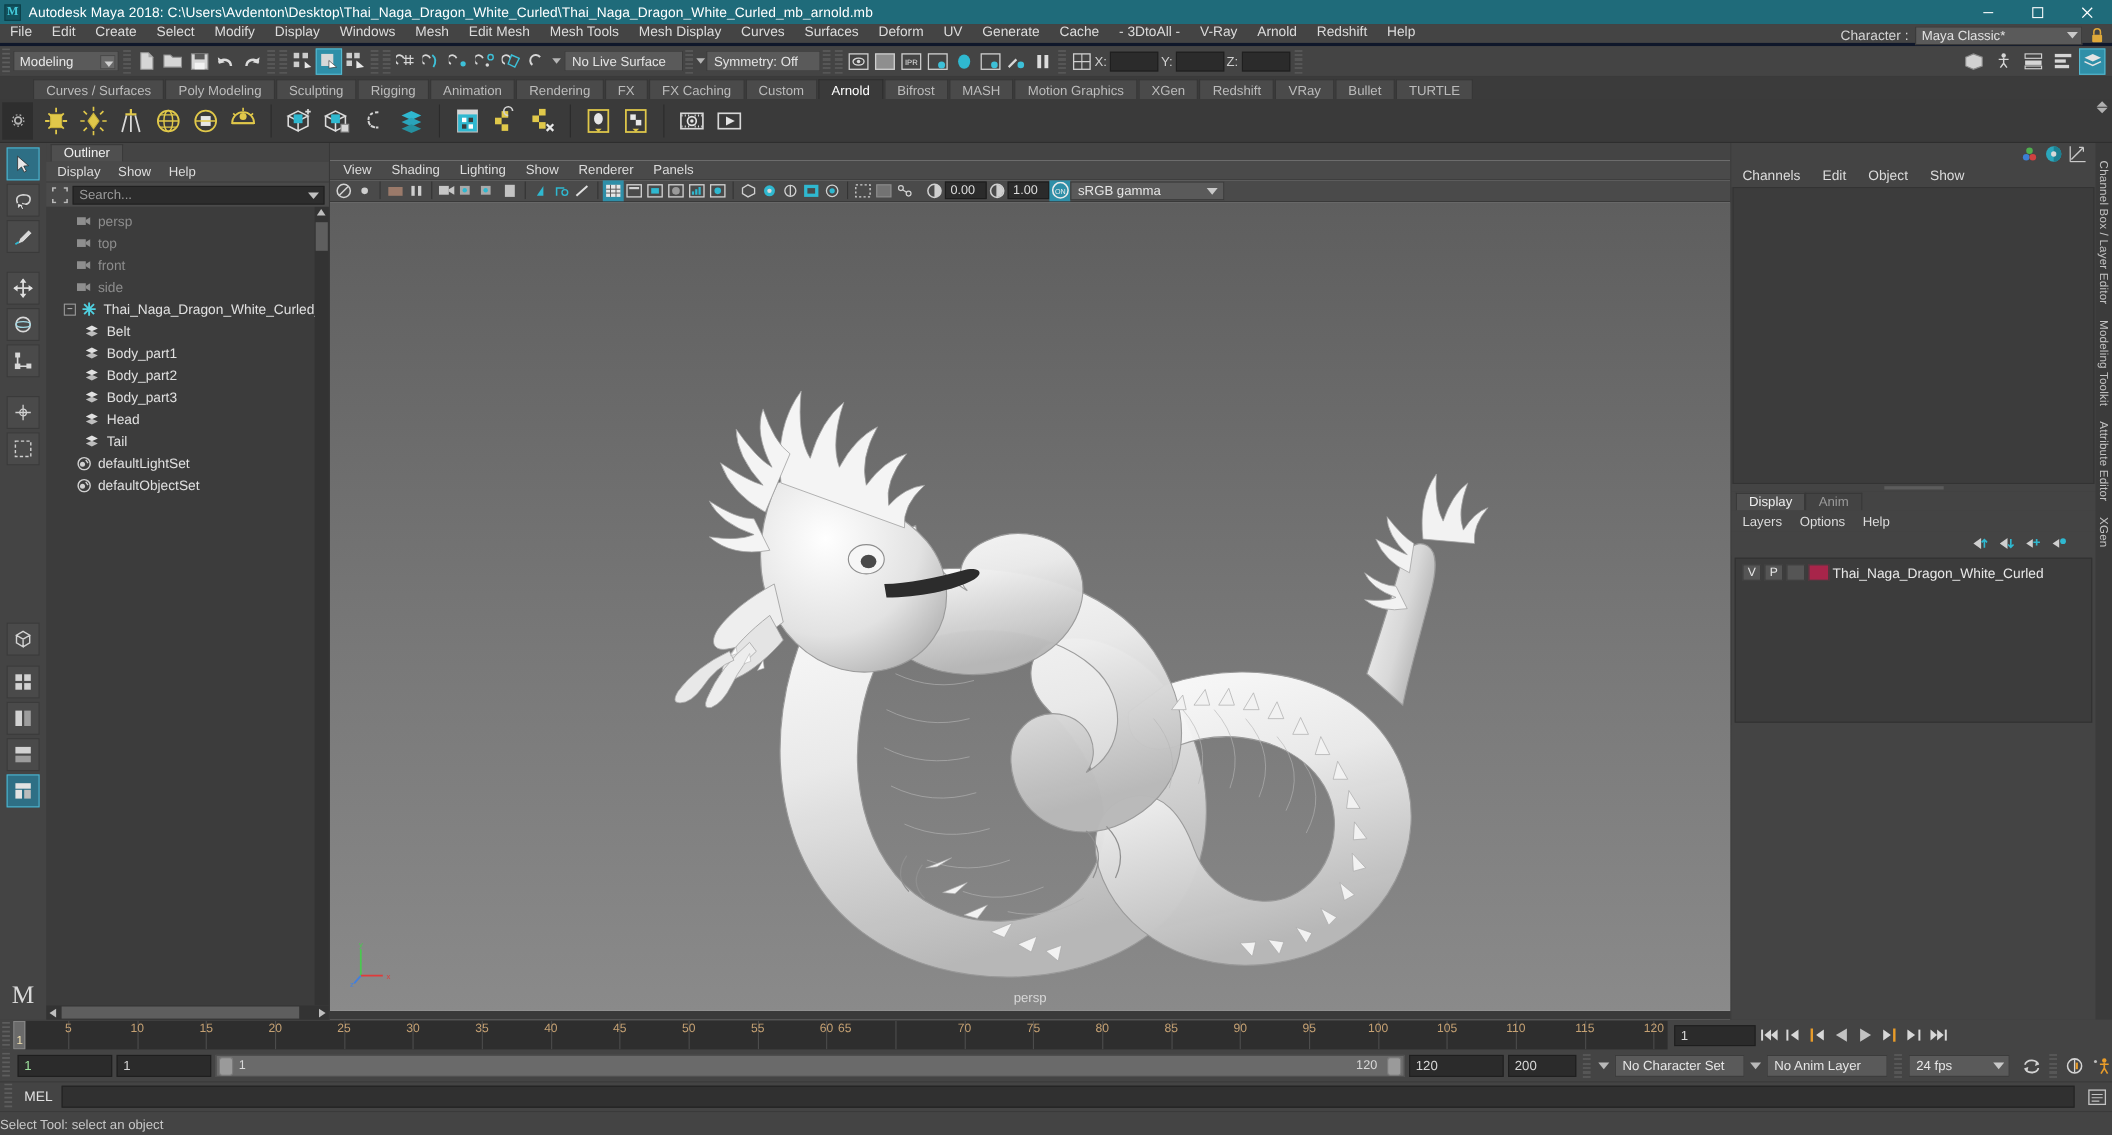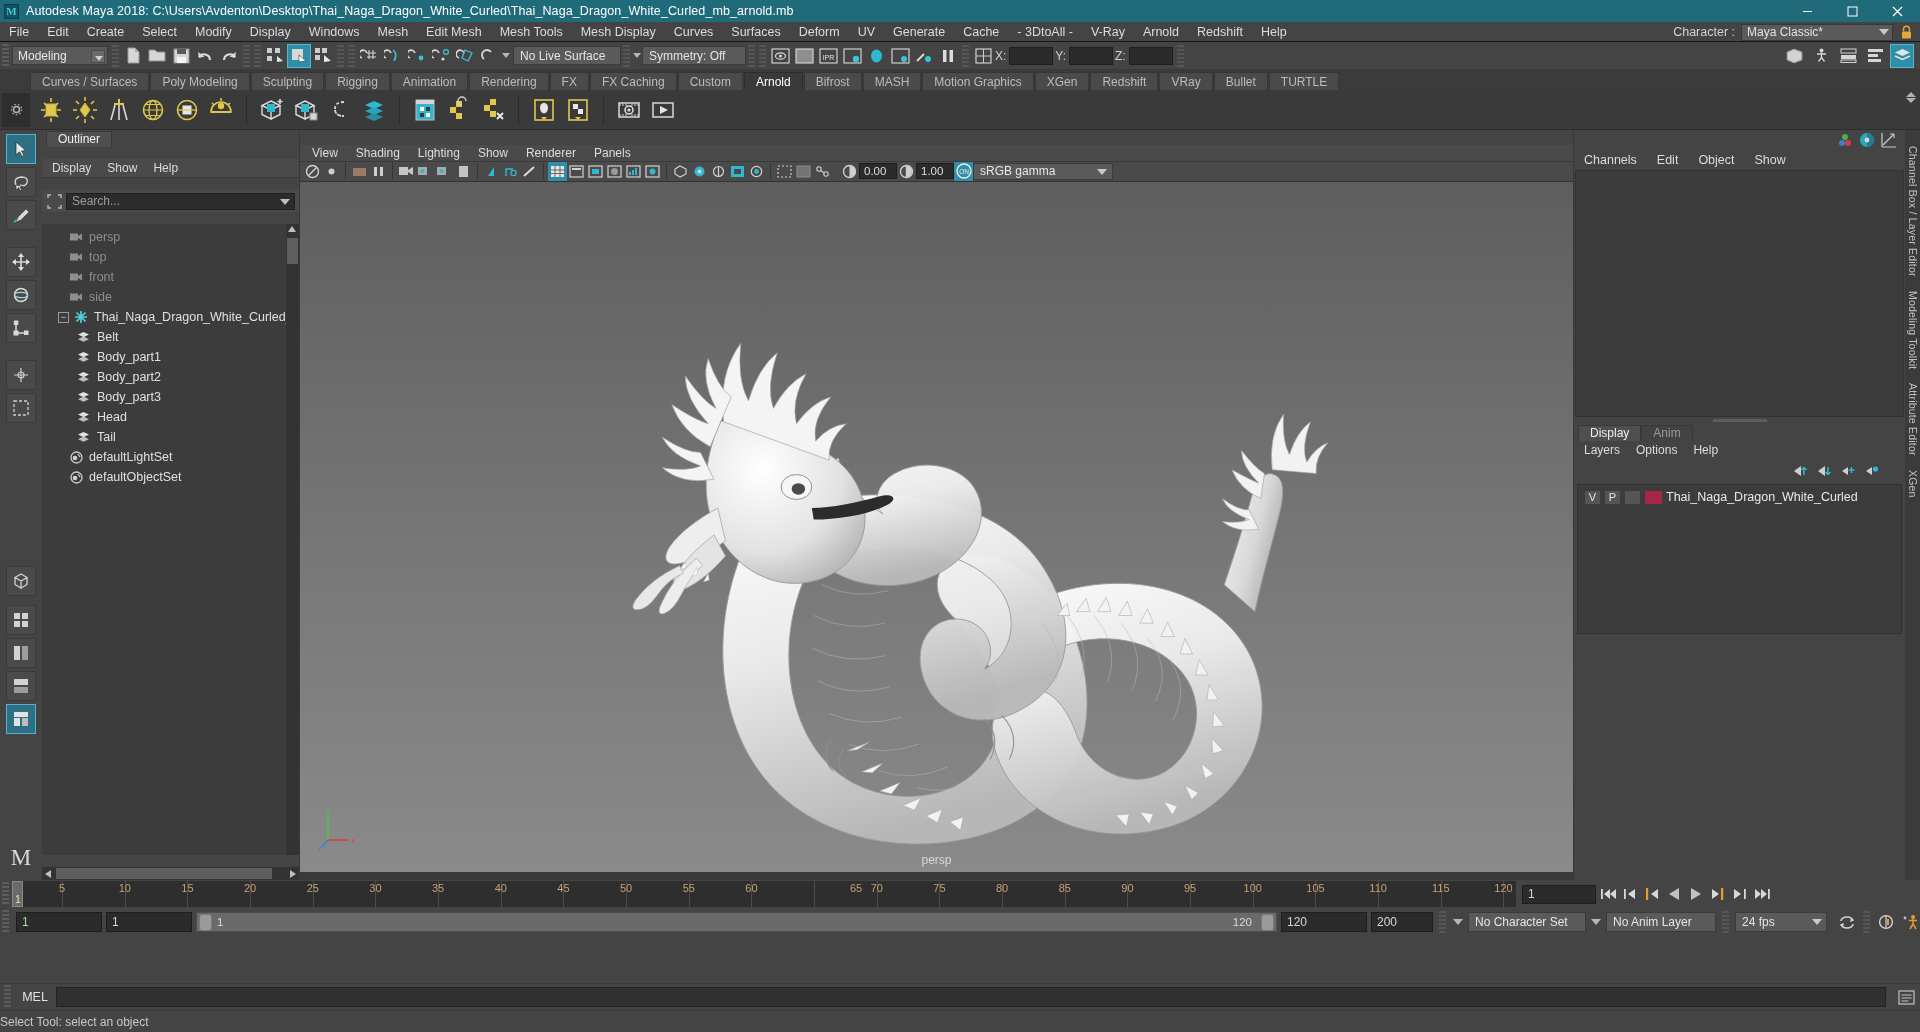--- a/index.html
+++ b/index.html
@@ -25,22 +25,22 @@
     color:#43c8d8;font-size:11px;font-weight:bold;display:flex;align-items:center;justify-content:center;
     margin-right:7px;font-family:"Liberation Serif",serif;
   }
   .title-text{ white-space:nowrap; overflow:hidden; letter-spacing:.1px;}
   .win-btns{ position:absolute; right:0; top:0; height:22px; display:flex; }
   .win-btn{ width:45px;height:22px;display:flex;align-items:center;justify-content:center;color:#fff;font-size:13px;}
   .win-btn svg{display:block;}
 
   
   .menubar{
-    height:20px; background:#444444; display:flex; align-items:flex-start;
-    flex:0 0 20px; border-bottom:1px solid #0f172a; position:relative;
+    height:20px; background:#444444; display:flex; align-items:flex-end;
+    flex:0 0 20px; border-bottom:3px solid #0f172a; position:relative;
   }
   .menubar .mi{ padding:0 9px; height:20px; line-height:20px; font-size:12.5px; color:#dcdcdc; white-space:nowrap;}
   .ws-area{ position:absolute; right:6px; top:0; height:20px; display:flex; align-items:center; gap:6px;}
   .ws-label{ font-size:12.5px; color:#d3d3d3;}
   .ws-combo{
     width:152px;height:17px;background:#5a5a5a;border:1px solid #383838;
     display:flex;align-items:center;padding-left:5px;font-size:12px;color:#e2e2e2;position:relative;
   }
   .ws-combo .arr{position:absolute;right:3px;top:4px;border-left:5px solid transparent;border-right:5px solid transparent;border-top:6px solid #c9c9c9;}
   .lock-ico{width:15px;height:17px;display:flex;align-items:center;justify-content:center;}
@@ -99,21 +99,21 @@
 
   
   .toolbox{width:42px;background:#444444;display:flex;flex-direction:column;align-items:center;padding-top:4px;flex:0 0 42px;}
   .tool{width:30px;height:30px;margin-bottom:3px;display:flex;align-items:center;justify-content:center;
         background:#4a4a4a;border:1px solid #3a3a3a;}
   .tool.sel{background:#2e6f85;border:1px solid #4fb5cf;}
   .tool-gap{height:14px;}
   .toolbox-logo{margin-top:auto;margin-bottom:8px;width:30px;height:30px;display:flex;align-items:center;justify-content:center;}
 
   
-  .outliner{width:258px;background:#444444;display:flex;flex-direction:column;flex:0 0 258px;border-right:1px solid #383838;gap:12px;}
+  .outliner{width:258px;background:#444444;display:flex;flex-direction:column;flex:0 0 258px;border-right:1px solid #383838;}
   .panel-tab-row{height:17px;display:flex;align-items:flex-end;padding-left:4px;background:#444444;}
   .panel-tab{background:#4f4f4f;border:1px solid #383838;border-bottom:none;height:16px;line-height:15px;
              padding:0 11px;font-size:12px;color:#f0f0f0;}
   .panel-menu{height:19px;background:#4a4a4a;display:flex;align-items:center;padding-left:10px;gap:16px;border-bottom:1px solid #3a3a3a;}
   .panel-menu span{font-size:12px;color:#dcdcdc;}
   .search-row{height:22px;background:#4a4a4a;display:flex;align-items:center;padding:0 4px;gap:4px;}
   .srch-ico{width:16px;height:16px;display:flex;align-items:center;justify-content:center;}
   .srch-input{flex:1;height:17px;background:#2c2c2c;border:1px solid #202020;color:#9b9b9b;
               font-size:12px;padding-left:5px;display:flex;align-items:center;position:relative;}
   .srch-input .arr{position:absolute;right:4px;top:5px;border-left:5px solid transparent;border-right:5px solid transparent;border-top:6px solid #c0c0c0;}
@@ -196,21 +196,21 @@
   .rfield{height:20px;background:#2b2b2b;border:1px solid #1e1e1e;font-size:12px;display:flex;align-items:center;padding-left:5px;color:#9fe39f;}
   .rangebar{flex:1 1 auto;height:20px;background:#6a6a6a;border:1px solid #4e4e4e;position:relative;display:flex;align-items:center;}
   .rangebar .handle{width:13px;height:17px;background:#9a9a9a;border:1px solid #7a7a7a;border-radius:3px;position:absolute;top:1px;}
   .rangebar .lbl{position:absolute;font-size:11.5px;color:#d8d8d8;}
   .combo-sm{height:20px;background:#5a5a5a;border:1px solid #3b3b3b;font-size:12px;color:#e6e6e6;display:flex;align-items:center;padding-left:6px;position:relative;}
   .combo-sm .arr{position:absolute;right:4px;top:6px;border-left:5px solid transparent;border-right:5px solid transparent;border-top:6px solid #c9c9c9;}
   .tri-left{width:12px;height:20px;display:flex;align-items:center;justify-content:center;}
   .tri-left::after{content:"";border-left:5px solid transparent;border-right:5px solid transparent;border-top:6px solid #b8b8b8;}
 
   
-  .melrow{flex:0 0 27px;display:flex;align-items:center;background:#444;padding-left:4px;gap:6px;border-top:1px solid #3a3a3a;margin-top:47px;}
+  .melrow{flex:0 0 27px;display:flex;align-items:center;background:#444;padding-left:4px;gap:6px;border-top:1px solid #3a3a3a;}
   .mel-lbl{font-size:12.5px;color:#e2e2e2;width:30px;text-align:center;}
   .mel-input{flex:1 1 auto;height:20px;background:#303030;border:1px solid #222;}
   .mel-right{width:28px;height:22px;display:flex;align-items:center;justify-content:center;}
 
   
   .helpline{flex:0 0 22px;display:flex;align-items:center;background:#444;padding-left:0;border-top:1px solid #3a3a3a;}
   .helpline span{font-size:12px;color:#c8c8c8;}
 
   svg{display:block;}
 </style>
@@ -1367,21 +1367,21 @@
         <div class="ts-num" style="left: 488.8px;">40</div>
         <div class="ts-tick" style="left: 551.467px;"></div>
         <div class="ts-num" style="left: 551.467px;">45</div>
         <div class="ts-tick" style="left: 614.133px;"></div>
         <div class="ts-num" style="left: 614.133px;">50</div>
         <div class="ts-tick" style="left: 676.8px;"></div>
         <div class="ts-num" style="left: 676.8px;">55</div>
         <div class="ts-tick" style="left: 739.467px;"></div>
         <div class="ts-num" style="left: 739.467px;">60</div>
         <div class="ts-tick" style="left: 802.133px;"></div>
-        <div class="ts-num" style="left: 844px;">65</div>
+        <div class="ts-num" style="left: 756px;">65</div>
         <div class="ts-tick" style="left: 864.8px;"></div>
         <div class="ts-num" style="left: 864.8px;">70</div>
         <div class="ts-tick" style="left: 927.467px;"></div>
         <div class="ts-num" style="left: 927.467px;">75</div>
         <div class="ts-tick" style="left: 990.133px;"></div>
         <div class="ts-num" style="left: 990.133px;">80</div>
         <div class="ts-tick" style="left: 1052.8px;"></div>
         <div class="ts-num" style="left: 1052.8px;">85</div>
         <div class="ts-tick" style="left: 1115.47px;"></div>
         <div class="ts-num" style="left: 1115.47px;">90</div>

